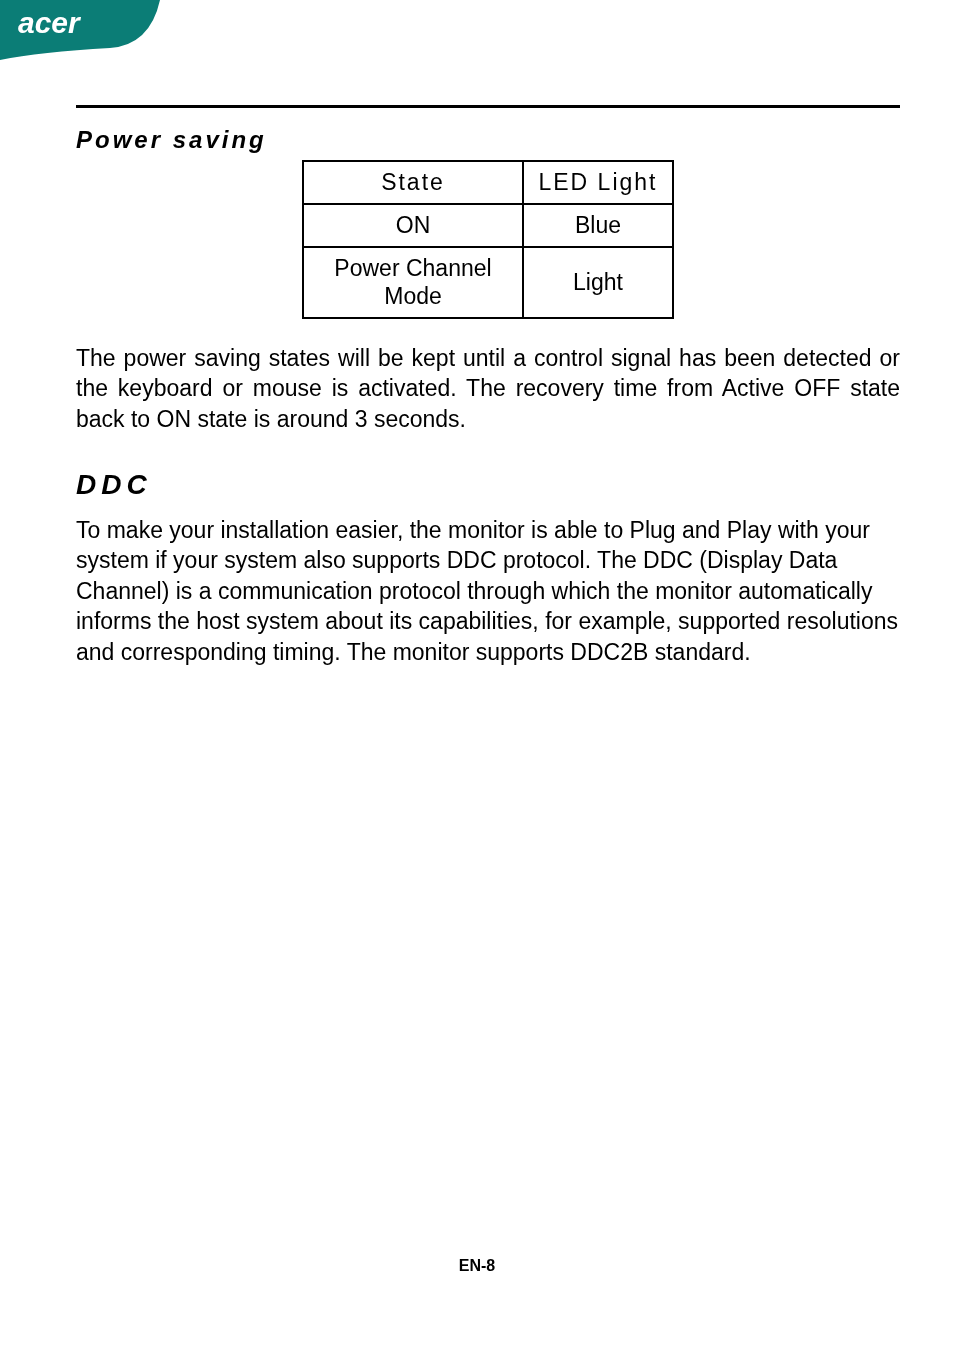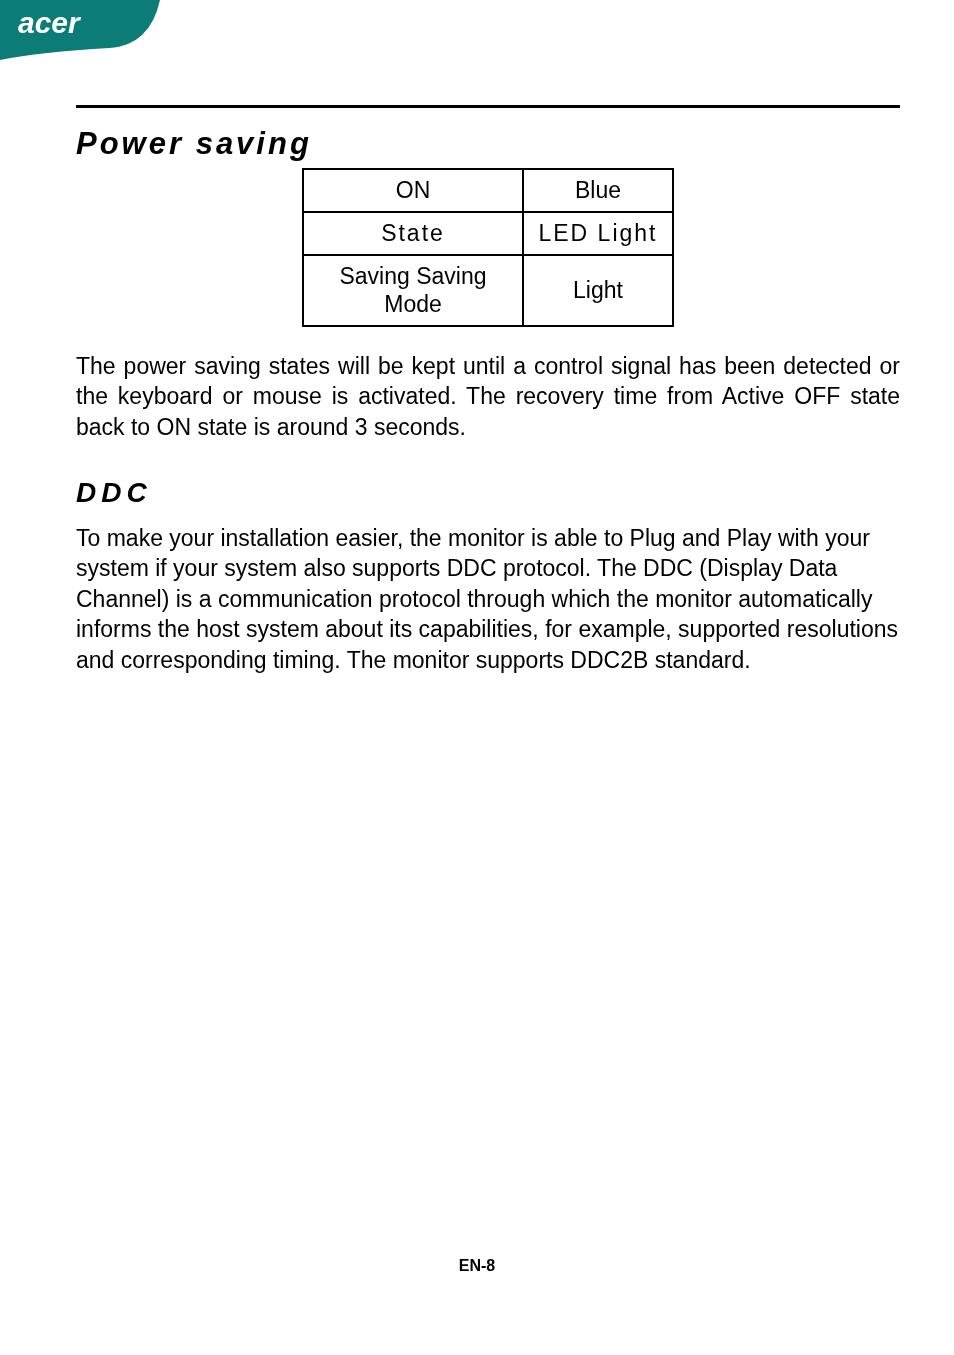--- a/index.html
+++ b/index.html
@@ -23,21 +23,21 @@
     right: 54px;
   }
   .rule {
     border: none;
     border-top: 3px solid #000;
     margin-bottom: 18px;
   }
   .h-italic {
     font-style: italic;
     font-weight: 600;
-    font-size: 31px;
+    font-size: 24px;
     letter-spacing: 3px;
     margin-bottom: 6px;
   }
   .para {
     font-size: 23px;
     line-height: 1.32;
     text-align: justify;
     margin-bottom: 24px;
   }
   .para.nolast { margin-bottom: 0; }
@@ -87,29 +87,29 @@
 
 <div class="content">
   <hr class="rule">
 
   <div>
     <div class="h-italic">Power saving</div>
 
     <table class="led">
       <tbody>
           <tr>
+        <th class="col1">State</th>
+        <th class="col2">LED Light</th>
+      </tr>
+      <tr>
         <td class="col1">ON</td>
         <td class="col2">Blue</td>
       </tr>
       <tr>
-        <th class="col1">State</th>
-        <th class="col2">LED Light</th>
-      </tr>
-      <tr>
-        <td class="col1">Saving Saving Mode</td>
+        <td class="col1">Power Channel Mode</td>
         <td class="col2">Light</td>
       </tr>
     </tbody>
       </table>
 
     <p class="para">The power saving states will be kept until a control signal has been detected or the keyboard or mouse is activated. The recovery time from Active OFF state back to ON state is around 3 seconds.</p>
   </div>
 
   <div class="section2">
     <div class="h-ddc">DDC</div>

